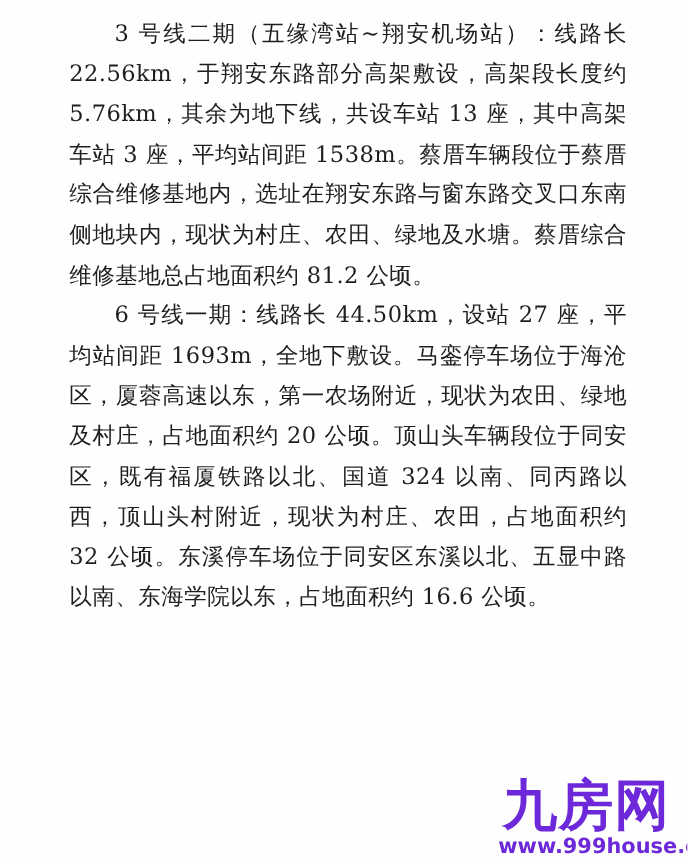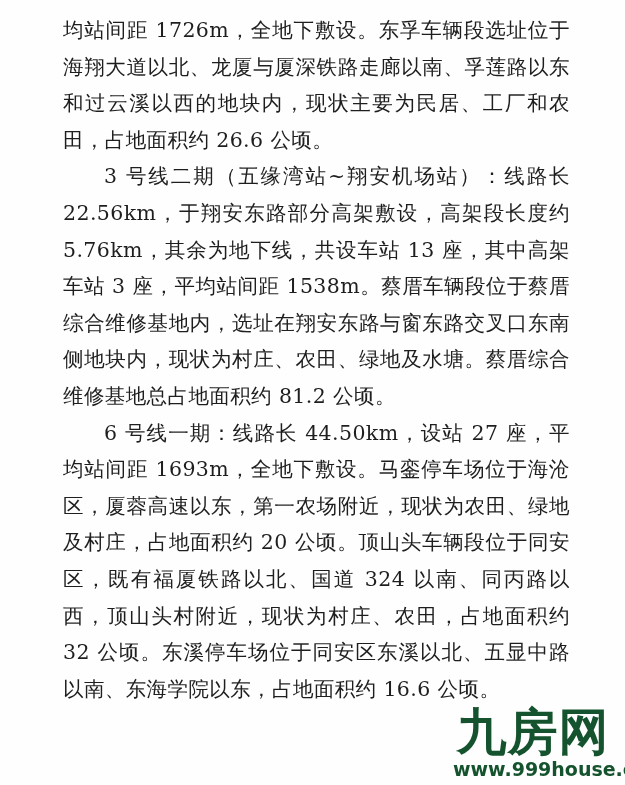--- a/index.html
+++ b/index.html
@@ -55,23 +55,22 @@
     font-weight: bold;
     white-space: nowrap;
   }
 </style>
 </head>
 <body>
 
 <div class="page">
 
   <div class="body-text">
-    <p>均站间距 1726m，全地下敷设。东孚车辆段选址位于海翔大道以北、龙厦与厦深铁路走廊以南、孚莲路以东和过云溪以西的地块内，现状主要为民居、工厂和农田，占地面积约 26.6 公顷。</p>
     <p class="indent">3 号线二期（五缘湾站~翔安机场站）：线路长 22.56km，于翔安东路部分高架敷设，高架段长度约 5.76km，其余为地下线，共设车站 13 座，其中高架车站 3 座，平均站间距 1538m。蔡厝车辆段位于蔡厝综合维修基地内，选址在翔安东路与窗东路交叉口东南侧地块内，现状为村庄、农田、绿地及水塘。蔡厝综合维修基地总占地面积约 81.2 公顷。</p>
     <p class="indent">6 号线一期：线路长 44.50km，设站 27 座，平均站间距 1693m，全地下敷设。马銮停车场位于海沧区，厦蓉高速以东，第一农场附近，现状为农田、绿地及村庄，占地面积约 20 公顷。顶山头车辆段位于同安区，既有福厦铁路以北、国道 324 以南、同丙路以西，顶山头村附近，现状为村庄、农田，占地面积约 32 公顷。东溪停车场位于同安区东溪以北、五显中路以南、东海学院以东，占地面积约 16.6 公顷。</p>
   </div>
 
-  <div class="watermark" style="color: #14532d; margin-top: 24px;">
+  <div class="watermark" style="color: #6d28d9; margin-top: 24px;">
     <div class="logo">九房网</div>
     <div class="url">www.999house.com</div>
   </div>
 
 </div>
 
 </body></html>

